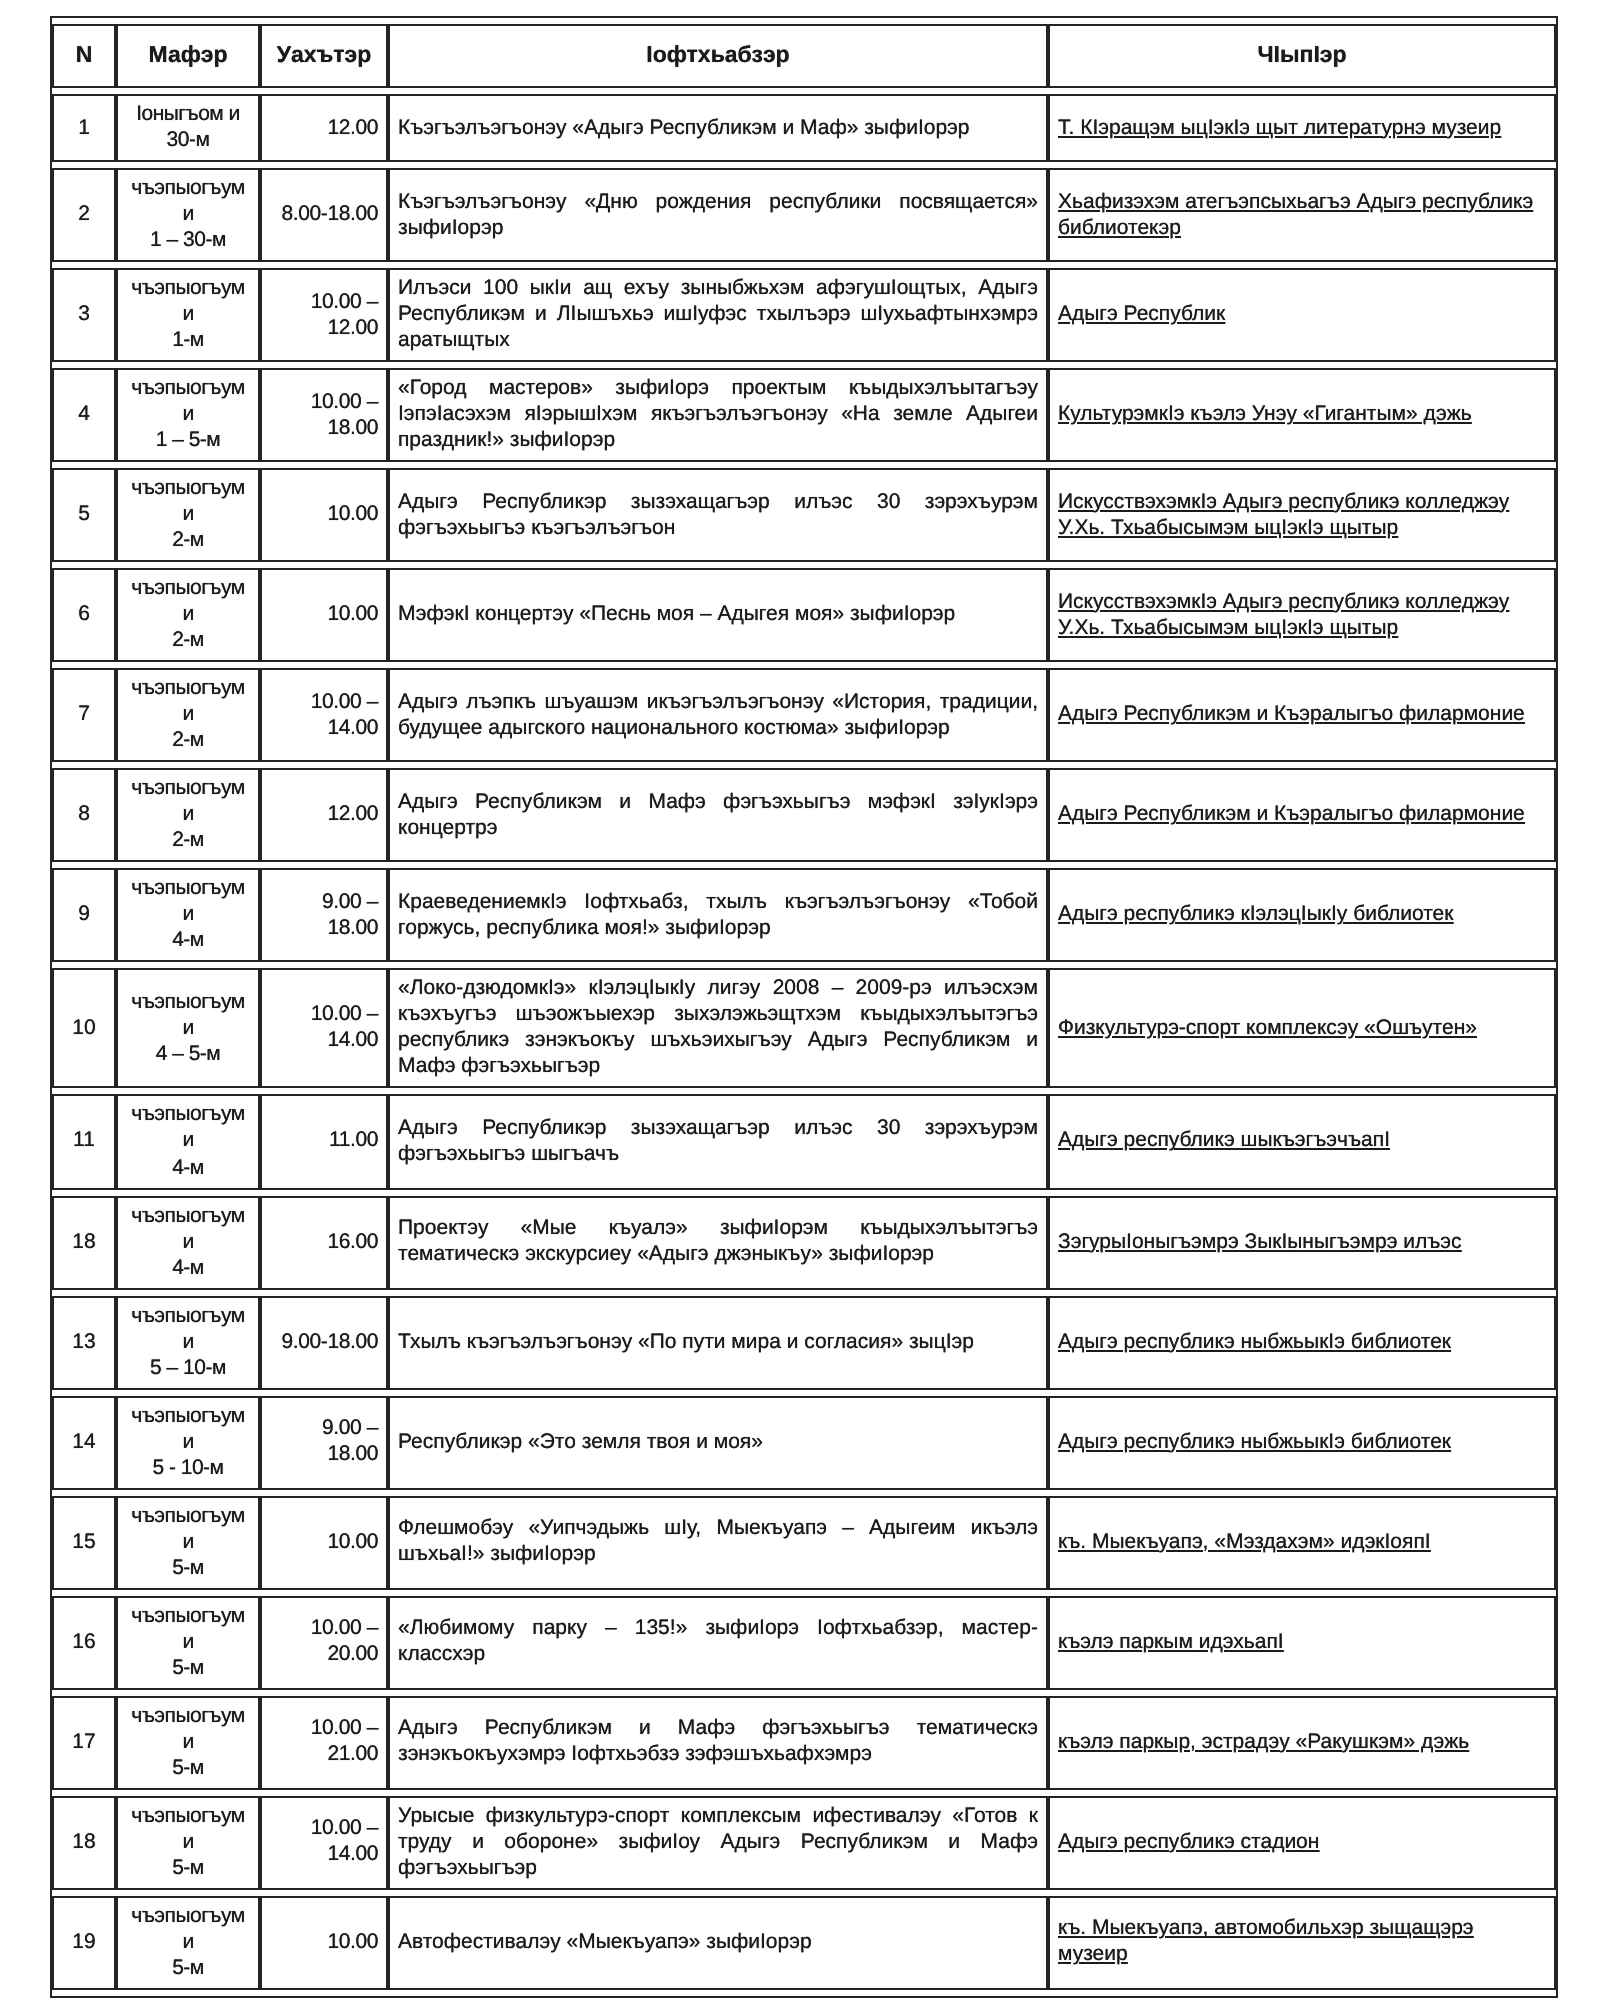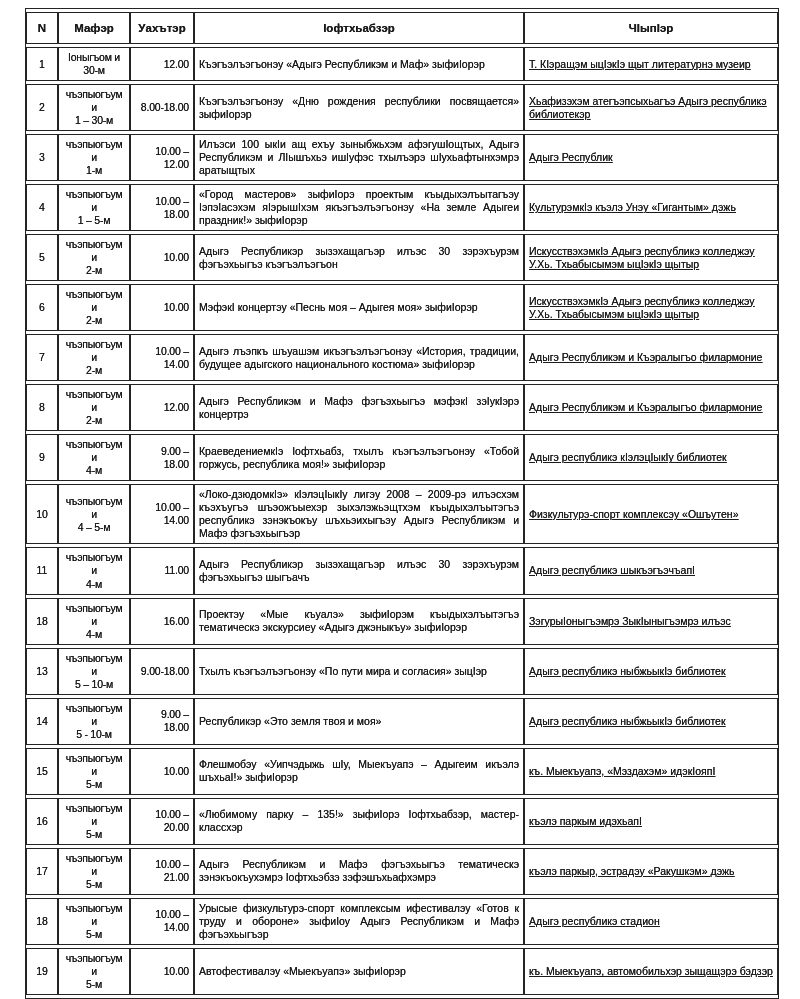--- a/index.html
+++ b/index.html
@@ -210,21 +210,21 @@
           <td class="time">10.00 – 14.00</td>
           <td class="event">Урысые физкультурэ-спорт комплексым ифестивалэу «Готов к труду и обороне» зыфиIоу Адыгэ Республикэм и Мафэ фэгъэхьыгъэр</td>
           <td class="place">Адыгэ республикэ стадион</td>
         </tr>
         <tr>
           <td class="num">19</td>
           <td class="date">чъэпыогъум и
 5-м</td>
           <td class="time">10.00</td>
           <td class="event">Автофестивалэу «Мыекъуапэ» зыфиIорэр</td>
-          <td class="place">къ. Мыекъуапэ, автомобильхэр зыщащэрэ бэдзэр</td>
+          <td class="place">къ. Мыекъуапэ, автомобильхэр зыщащэрэ музеир</td>
         </tr>
         <tr>
           <td class="num">20</td>
           <td class="date">чъэпыогъум и
 5-м</td>
           <td class="time">10.00 – 13.00</td>
           <td class="event">Адыгэ Республикэм иорганизациехэу гурыт сэнэхьат гъэсэныгъэ язытыхэрэм ащеджэхэрэм яспартакиадэу «Молодость, спорт, красота!» зыфиIорэр (есыныр, футболыр, атлетикэ псынкIэр ыкIи нэмыкIхэр)</td>
           <td class="place">псауныгъэр зыщагъэпытэрэ физкультурэ комплексэу «Акуанда»</td>
         </tr>
       </tbody>

